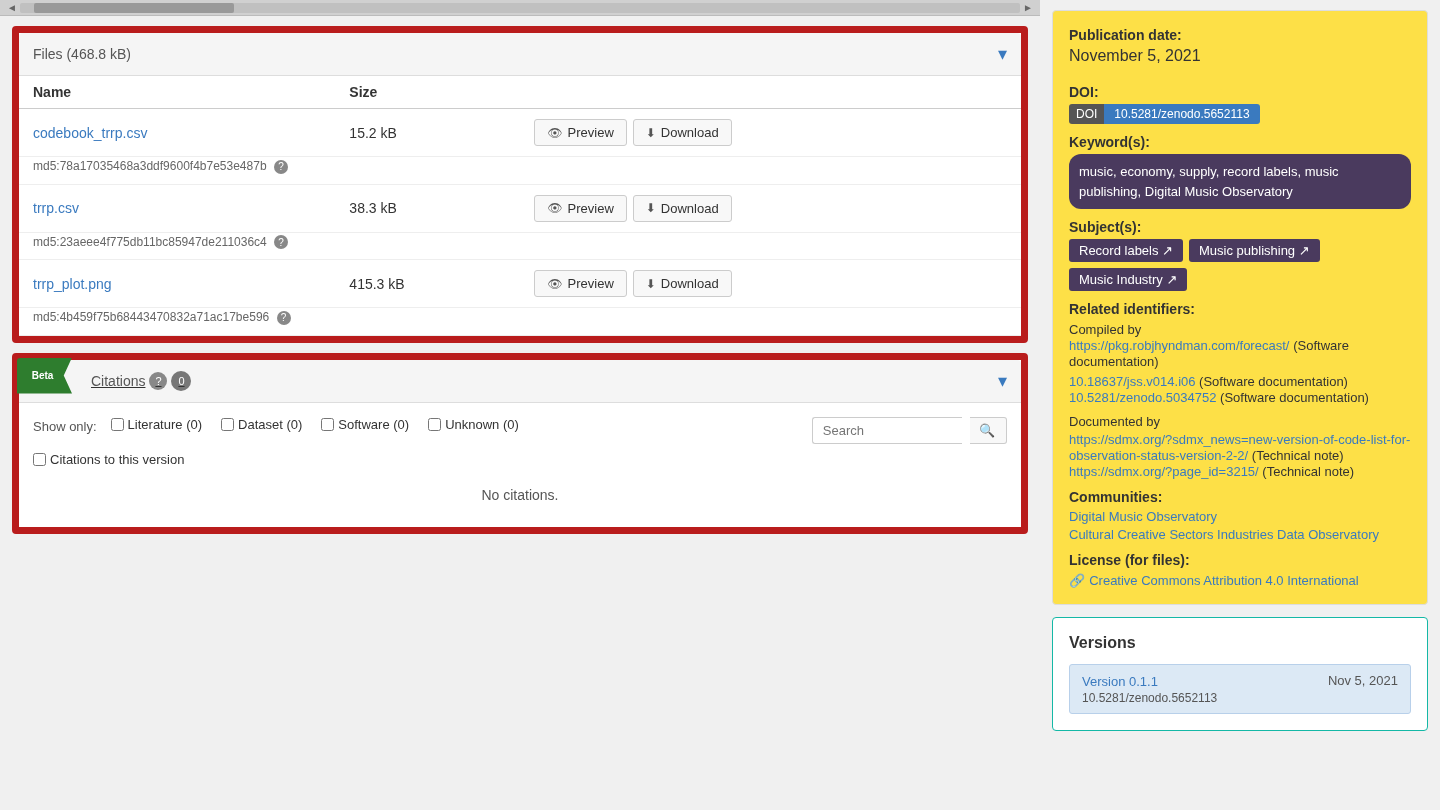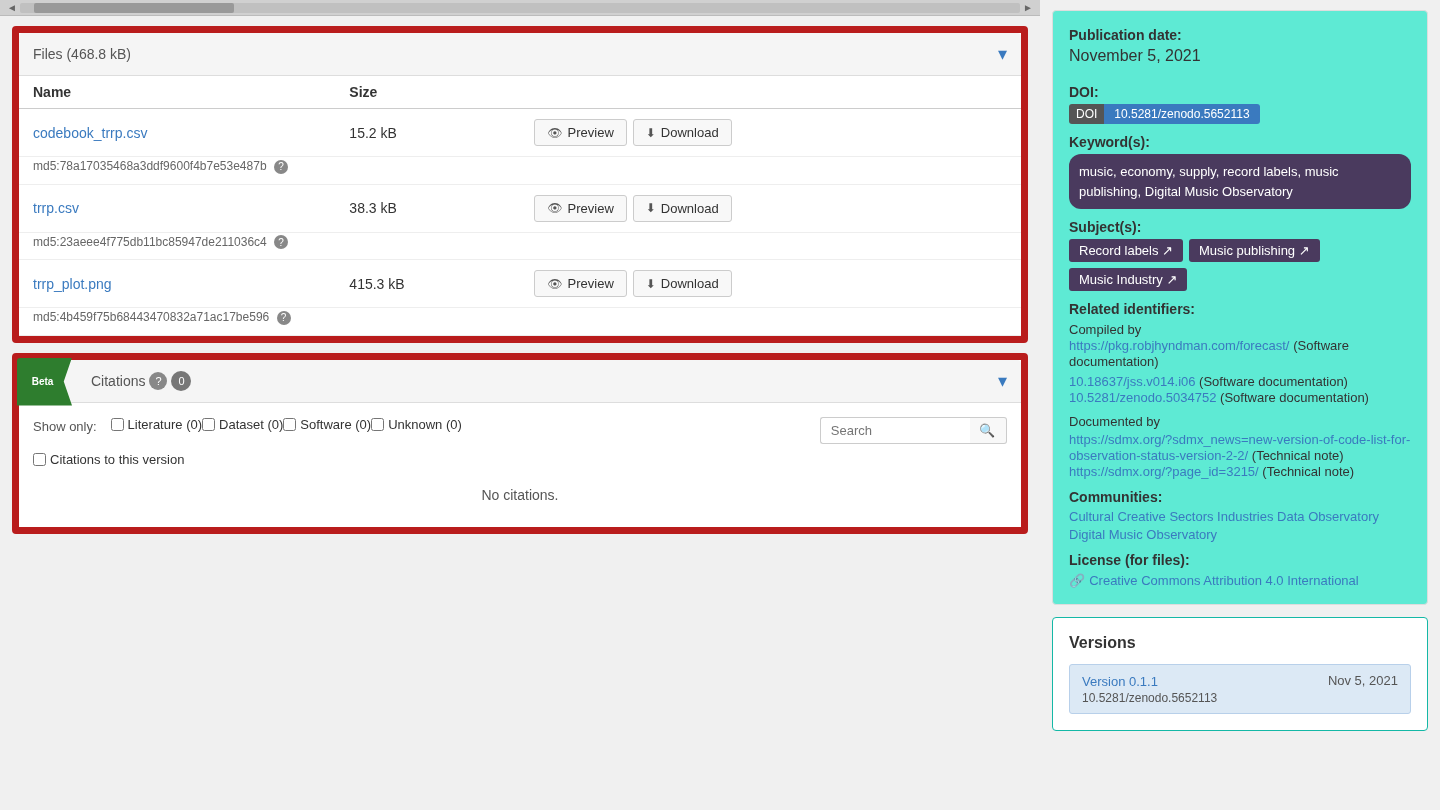--- a/index.html
+++ b/index.html
@@ -165,66 +165,67 @@
       top: -2px;
       background: #2e7d2e;
       color: #fff;
       font-size: 10px;
       font-weight: bold;
       padding: 3px 10px 3px 6px;
       transform: rotate(0deg);
       border-radius: 3px 0 0 0;
       clip-path: polygon(0 0, 100% 0, 85% 50%, 100% 100%, 0 100%);
       width: 55px;
-      height: 48px;
+      height: 36px;
       display: flex;
       align-items: center;
       justify-content: center;
     }
     .citations-title-area {
       display: flex;
       align-items: center;
       margin-left: 58px;
+      text-decoration: underline;
     }
     .citations-body {
       padding: 14px;
     }
     .show-only-row {
       display: flex;
       align-items: flex-start;
       gap: 10px;
       flex-wrap: wrap;
     }
     .show-only-label {
       color: #555;
       font-size: 13px;
       margin-right: 4px;
       white-space: nowrap;
       padding-top: 2px;
     }
     .checkbox-group {
       display: flex;
       flex-wrap: wrap;
-      gap: 0;
+      gap: 19px;
       align-items: center;
     }
     .checkbox-item {
       display: flex;
       align-items: center;
       gap: 4px;
       font-size: 13px;
     }
     .checkbox-item input[type=checkbox] {
       cursor: pointer;
     }
     .search-area {
       display: flex;
       align-items: center;
       margin-left: auto;
-      gap: 0;
+      gap: 8px;
     }
     .search-input {
       border: 1px solid #ccc;
       border-right: none;
       border-radius: 3px 0 0 3px;
       padding: 5px 10px;
       font-size: 13px;
       width: 150px;
       outline: none;
     }
@@ -250,21 +251,21 @@
       padding: 20px 0 10px 0;
       font-size: 14px;
     }
     
     .right-col {
       width: 400px;
       padding: 10px 12px;
       flex-shrink: 0;
     }
     .meta-box {
-      background: #5eead4;
+      background: #fde047;
       border: 1px solid #ddd;
       border-radius: 4px;
       padding: 16px;
       margin-bottom: 12px;
     }
     .meta-label {
       font-weight: bold;
       color: #333;
       margin-bottom: 4px;
       font-size: 14px;
@@ -531,22 +532,22 @@
           <div id="documented-links-container" style="margin-top:2px;">
               <div><a class="related-link">https://sdmx.org/?sdmx_news=new-version-of-code-list-for-observation-status-version-2-2/</a><span class="related-note"> (Technical note)</span></div>
               <div><a class="related-link">https://sdmx.org/?page_id=3215/</a><span class="related-note"> (Technical note)</span></div>
             </div>
         </div>
       </div>
 
       
       <div class="meta-label">Communities:</div>
       <div class="communities-section" id="communities-container">
+          <a class="community-link">Digital Music Observatory</a>
           <a class="community-link">Cultural Creative Sectors Industries Data Observatory</a>
-          <a class="community-link">Digital Music Observatory</a>
         </div>
 
       
       <div class="meta-label">License (for files):</div>
       <div class="license-section">
         <a class="license-link">
           <span>🔗</span>
           <span>Creative Commons Attribution 4.0 International</span>
         </a>
       </div>

